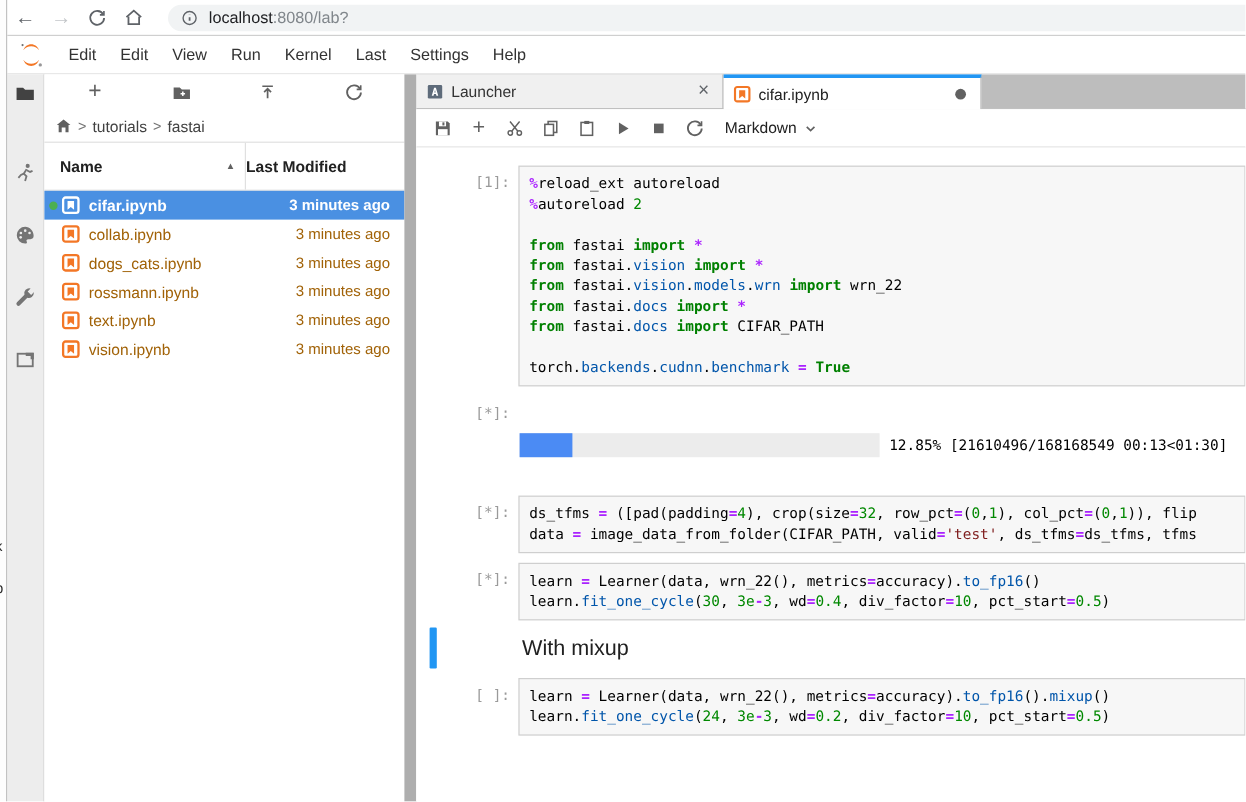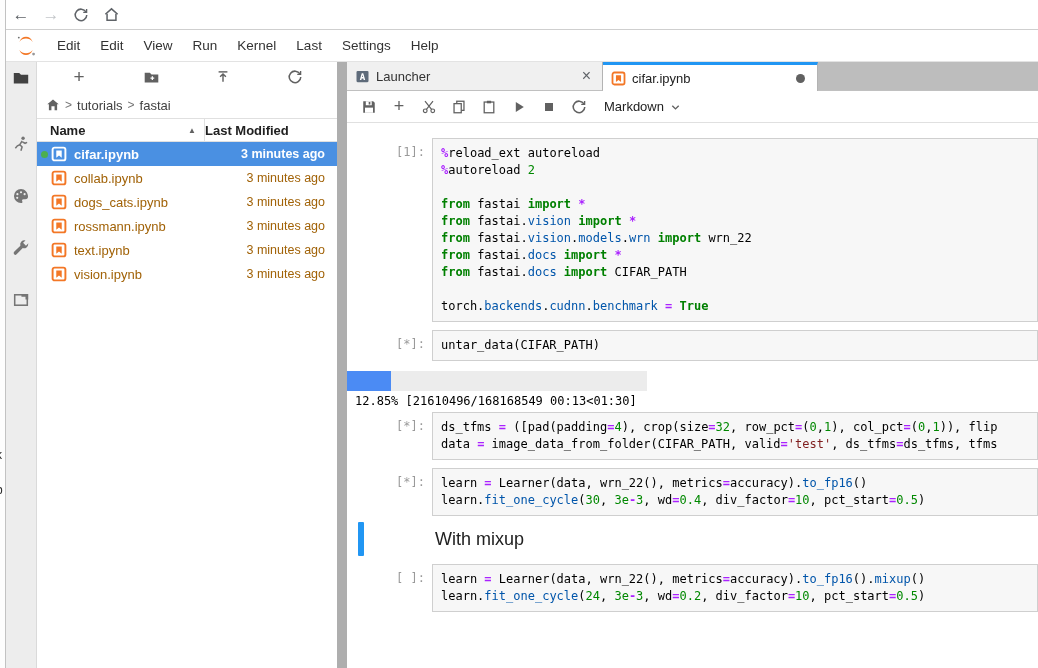--- a/index.html
+++ b/index.html
@@ -42,21 +42,21 @@
   .side-icon svg { width:18px; height:18px; }
 
   .file-panel { width:300px; flex:none; background:#fff; display:flex; flex-direction:column; font-size:13px; }
   .fb-toolbar { height:30px; flex:none; display:flex; align-items:center; justify-content:space-between;
     padding:0 32px; }
   .fb-btn { width:20px; height:20px; display:flex; align-items:center; justify-content:center; cursor:pointer; }
   .fb-btn .plus { font-size:19px; color:#616161; font-weight:400; }
   .fb-breadcrumb { height:26px; flex:none; display:flex; align-items:center; padding-left:9px; color:#424242; }
   .crumb-sep { color:#757575; margin:0 5px; font-size:12px; }
   .crumb { cursor:pointer; }
-  .fb-header { height:24px; flex:none; display:flex; align-items:center;
+  .fb-header { height:41px; flex:none; display:flex; align-items:center;
     border-top:1px solid #e0e0e0; border-bottom:1px solid #e0e0e0; font-weight:bold; color:#212121; }
   .col-name { width:168px; display:flex; align-items:center; justify-content:space-between;
     padding:0 8px 0 13px; border-right:1px solid #e0e0e0; height:100%; cursor:pointer; }
   .sort-arrow { font-size:8px; color:#616161; }
   .col-mod { flex:1; padding-right:0; cursor:pointer; }
   .file-row { height:24px; flex:none; display:flex; align-items:center; color:#a16207; cursor:pointer; }
   .file-row.selected { background:#4a90e2; color:#fff; font-weight:bold; }
   .run-dot { width:14px; flex:none; display:flex; justify-content:center; }
   .run-dot i { width:7px; height:7px; border-radius:50%; background:#4caf50; display:none; }
   .file-row.running .run-dot i { display:block; }
@@ -95,21 +95,21 @@
     font-family:"DejaVu Sans Mono", monospace; font-size:12px; line-height:17px;
     white-space:pre; overflow:hidden; cursor:text; }
   .cm-line { min-height:17px; }
   .tk-k { color:#008000; font-weight:bold; }
   .tk-n { color:#008800; }
   .tk-o { color:#aa22ff; font-weight:bold; }
   .tk-p { color:#0055aa; }
   .tk-s { color:#7f1d1d; }
   .tk-t { color:#000; }
 
-  .outrow { display:flex; margin:10px 0 4px 0;flex-direction:column; }
+  .outrow { display:flex; margin:10px 0 32px 0; }
   .outgutter { width:86px; flex:none; }
   .progress { width:300px; height:20px; background:#ececec; flex:none; }
   .progress .fill { height:100%; background:#4b8bf4; }
   .progress-label { margin-left:8px; padding-top:3px; font-family:"DejaVu Sans Mono", monospace;
     font-size:12px; color:#000; white-space:nowrap; }
 
   .mdcell { position:relative; display:flex; align-items:center; height:30px; margin:8px 0 10px 0; }
   .active-bar { position:absolute; left:11px; top:-2px; bottom:-2px; width:6px; background:#2196f3; border-radius:1px; }
   .md-text { margin-left:88px; font-size:18px; color:#212121; cursor:text; }
 </style>
@@ -136,20 +136,29 @@
             <path d="M16.2 6.2A7.2 7.2 0 1 0 17.2 10"></path>
             <path d="M17 2.6v4.2h-4.2" stroke-width="1.7"></path>
           </svg>
       </span>
       <span class="nav-btn">
         <svg width="17" height="17" viewBox="0 0 18 18" fill="none" stroke="#5f6368" stroke-width="1.6">
             <path d="M2.5 8.8 9 3l6.5 5.8"></path>
             <path d="M4.3 8.2v6.8h9.4V8.2"></path>
           </svg>
       </span>
+      <div class="url-bar">
+        <svg width="14" height="14" viewBox="0 0 16 16" fill="none" stroke="#5f6368" stroke-width="1.3">
+            <circle cx="8" cy="8" r="6.2"></circle>
+            <path d="M8 7.4v3.2" stroke-width="1.7"></path>
+            <path d="M8 4.9v.3" stroke-width="1.9"></path>
+          </svg>
+        <span class="url-host">localhost</span>
+          <span class="url-path">:8080/lab?</span>
+      </div>
     </div>
 
     <div class="menubar">
       <svg class="logo" viewBox="0 0 24 26">
         <path d="M4.8 17.2c1.9 2.4 4.3 3.6 7.2 3.6s5.3-1.2 7.2-3.6c-1.3 3.5-4 5.5-7.2 5.5s-5.9-2-7.2-5.5z" fill="#f37726"></path>
         <path d="M19.2 8.6C17.3 6.2 14.9 5 12 5S6.7 6.2 4.8 8.6C6.1 5.1 8.8 3.1 12 3.1s5.9 2 7.2 5.5z" fill="#f37726"></path>
         <circle cx="20.2" cy="21.8" r="1.5" fill="#989798"></circle>
         <circle cx="4.2" cy="3.9" r="1" fill="#6f7070"></circle>
       </svg>
       <div id="menu-items" style="display:flex;">
@@ -378,21 +387,20 @@
               </svg>
             </div>
           </div>
         <div class="nbcontent" id="cell-list">
             <div class="cell">
               <div class="prompt">[1]:</div>
               <div class="codebox"><div class="cm-line"><span class="tk-o">%</span><span class="tk-t">reload_ext autoreload</span></div><div class="cm-line"><span class="tk-o">%</span><span class="tk-t">autoreload </span><span class="tk-n">2</span></div><div class="cm-line">&nbsp;</div><div class="cm-line"><span class="tk-k">from</span><span class="tk-t"> fastai </span><span class="tk-k">import</span><span class="tk-t"> </span><span class="tk-o">*</span></div><div class="cm-line"><span class="tk-k">from</span><span class="tk-t"> fastai.</span><span class="tk-p">vision</span><span class="tk-t"> </span><span class="tk-k">import</span><span class="tk-t"> </span><span class="tk-o">*</span></div><div class="cm-line"><span class="tk-k">from</span><span class="tk-t"> fastai.</span><span class="tk-p">vision</span><span class="tk-t">.</span><span class="tk-p">models</span><span class="tk-t">.</span><span class="tk-p">wrn</span><span class="tk-t"> </span><span class="tk-k">import</span><span class="tk-t"> wrn_22</span></div><div class="cm-line"><span class="tk-k">from</span><span class="tk-t"> fastai.</span><span class="tk-p">docs</span><span class="tk-t"> </span><span class="tk-k">import</span><span class="tk-t"> </span><span class="tk-o">*</span></div><div class="cm-line"><span class="tk-k">from</span><span class="tk-t"> fastai.</span><span class="tk-p">docs</span><span class="tk-t"> </span><span class="tk-k">import</span><span class="tk-t"> CIFAR_PATH</span></div><div class="cm-line">&nbsp;</div><div class="cm-line"><span class="tk-t">torch.</span><span class="tk-p">backends</span><span class="tk-t">.</span><span class="tk-p">cudnn</span><span class="tk-t">.</span><span class="tk-p">benchmark</span><span class="tk-t"> </span><span class="tk-o">=</span><span class="tk-t"> </span><span class="tk-k">True</span></div></div>
             </div>
             <div class="cell">
               <div class="prompt">[*]:</div>
-              <div class="codebox"><div class="cm-line"><span class="tk-t">untar_data(CIFAR_PATH)</span></div></div>
             </div>
             <div class="outrow">
               <div class="outgutter"></div>
               <div class="progress">
                 <div class="fill" style="width: 14.6%;"></div>
               </div>
               <div class="progress-label">12.85% [21610496/168168549 00:13&lt;01:30]</div>
             </div>
             <div class="cell">
               <div class="prompt">[*]:</div>

